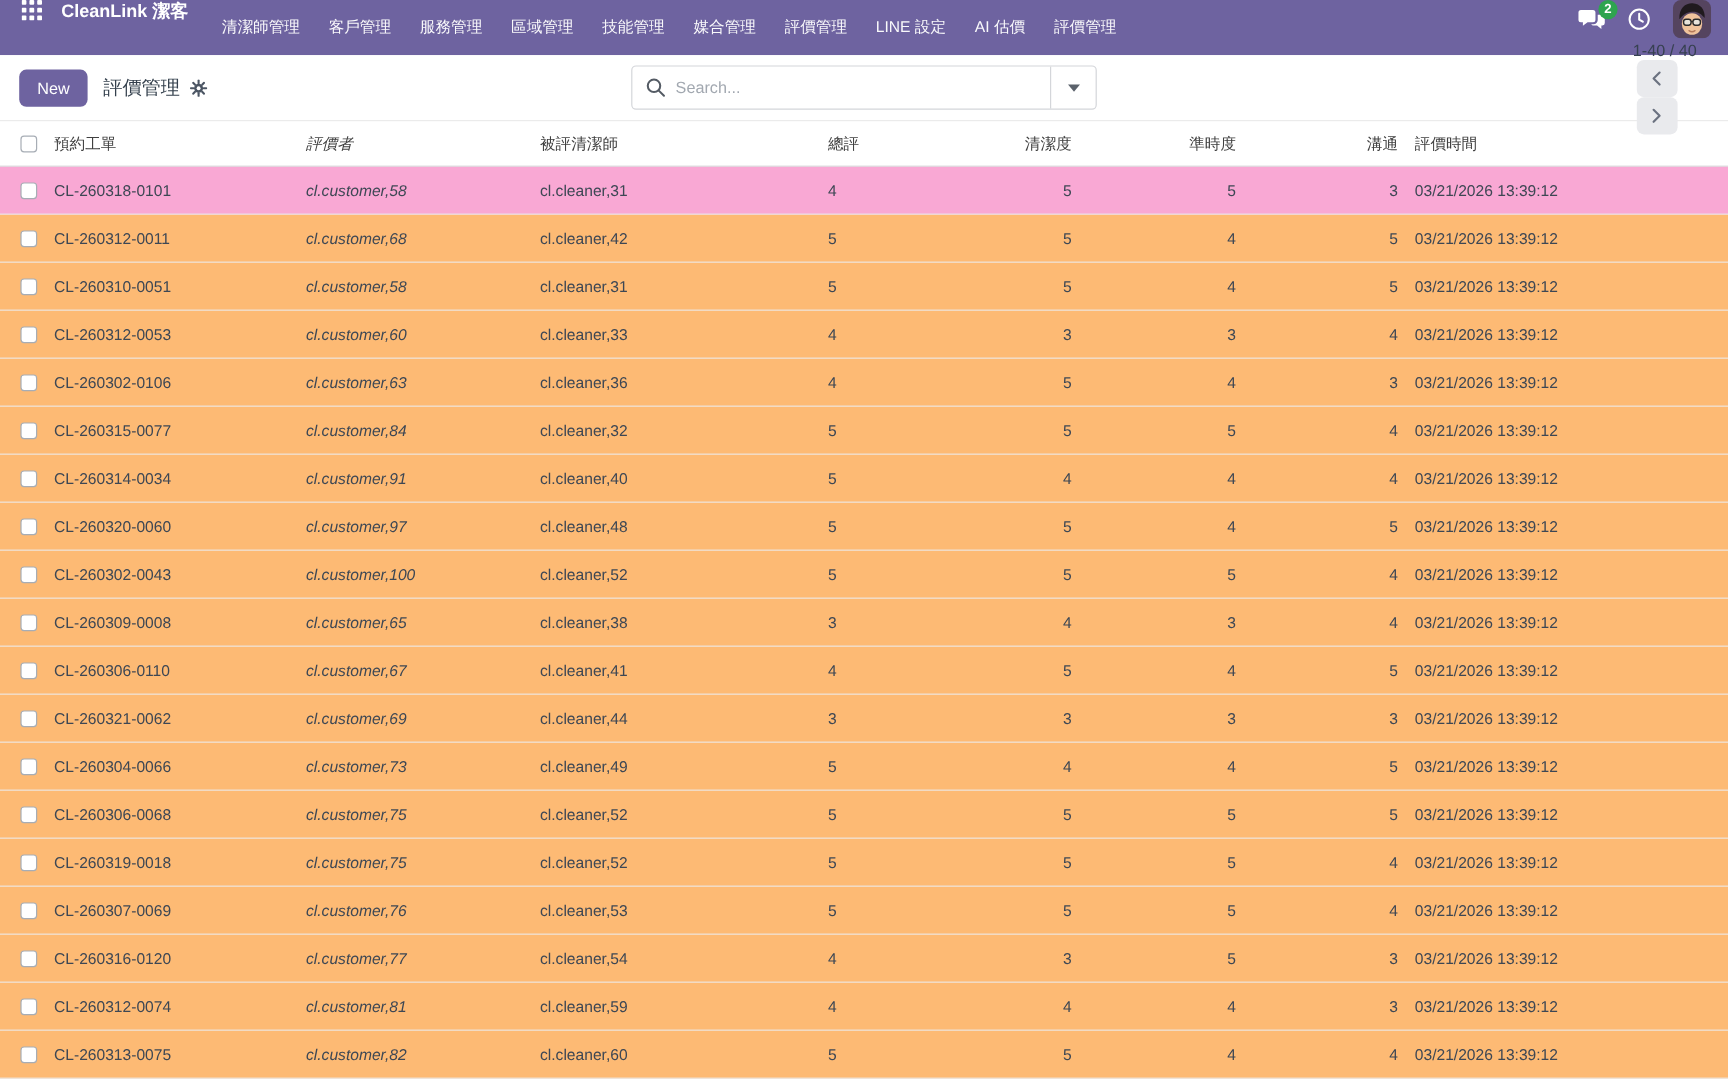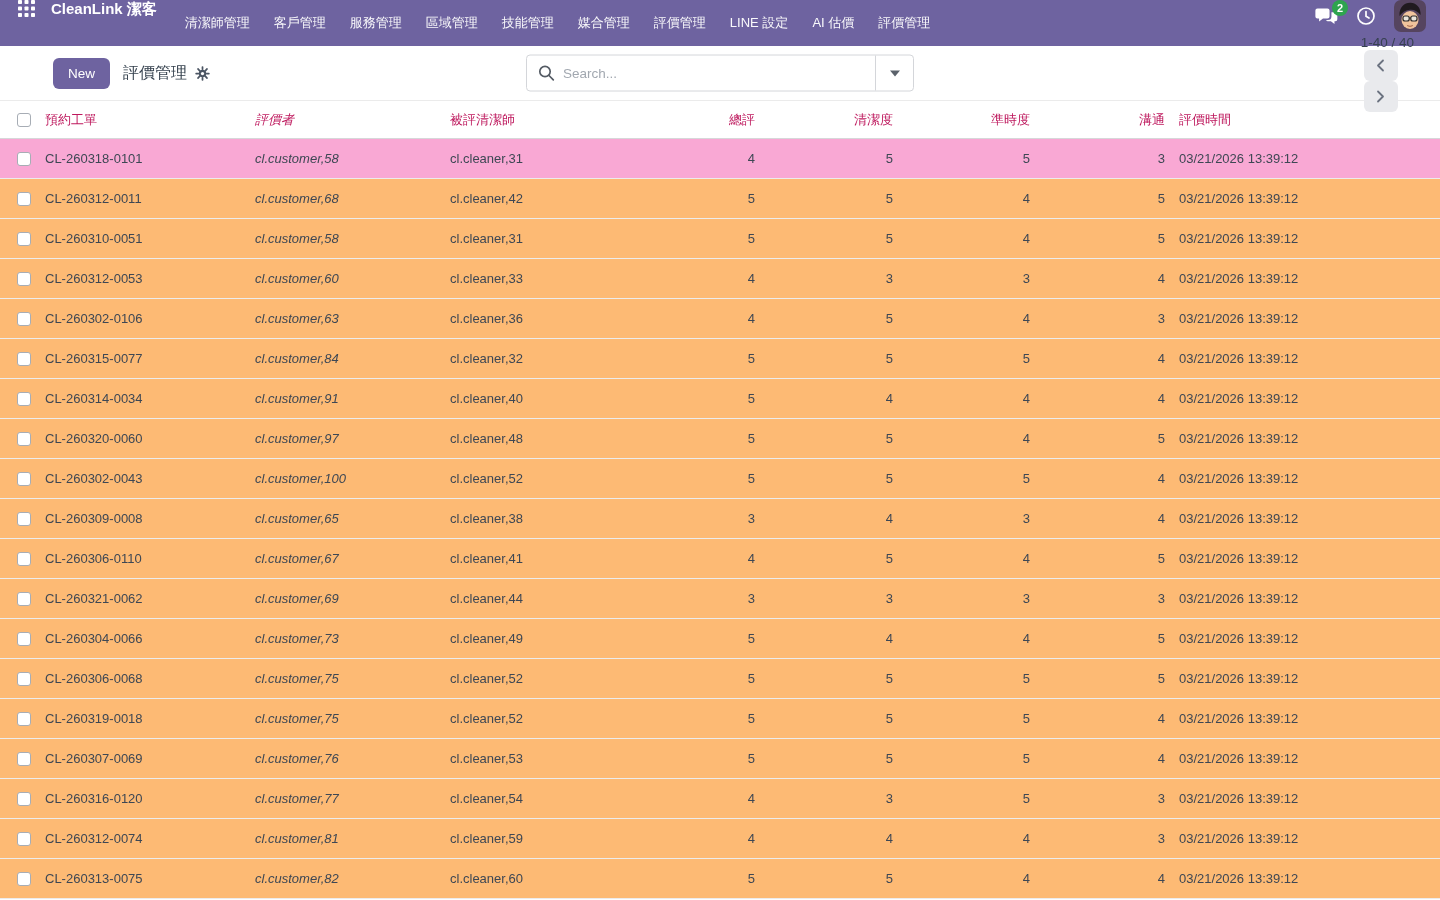--- a/index.html
+++ b/index.html
@@ -50,21 +50,21 @@
     display: flex;
     align-items: center;
     padding: 0 16px;
     position: relative;
     background: #fff;
   }
   .new-btn {
     background: #6e63a0; color: #fff;
     border: none; border-radius: 6px;
     font-size: 13.5px; font-family: inherit;
-    padding: 8px 15px; cursor: pointer; margin-left: 37px;
+    padding: 8px 15px; cursor: pointer;
   }
   .view-title { font-size: 16px; color: #34404d; margin-left: 13px; white-space: nowrap; }
   .gear-btn { margin-left: 8px; display: flex; align-items: center; cursor: pointer; }
 
   .search-box {
     position: absolute; left: 50%; top: 50%;
     transform: translate(-50%, -50%);
     width: 388px; height: 37px;
     border: 1px solid #d4d6da;
     border-radius: 4px;
@@ -101,21 +101,21 @@
     cursor: pointer; margin-left: 3px;
   }
 
   
   .table { width: 100%; }
   .thead {
     display: flex; align-items: center;
     height: 39px;
     border-top: 1px solid #ebebeb;
     border-bottom: 1px solid #d6d7d9;
-    font-size: 13px; color: #be185d;
+    font-size: 13px; color: #404040;
     background: #fff;
   }
   .trow {
     display: flex; align-items: center;
     height: 40px;
     border-bottom: 1px solid #ececec;
     font-size: 13px; color: #3d4754;
     background: #fdba74;
     cursor: pointer;
   }
@@ -124,21 +124,21 @@
   .checkbox {
     width: 14px; height: 14px;
     border: 1px solid #a7adb5;
     border-radius: 3px;
     background: #fff;
     cursor: pointer;
   }
   .c-order   { width: 210px; flex-shrink: 0; }
   .c-rater   { width: 195px; flex-shrink: 0; font-style: italic; }
   .c-cleaner { width: 240px; flex-shrink: 0; }
-  .c-overall { width: 65px;  text-align: right; flex-shrink: 0; }
+  .c-overall { width: 65px;  text-align: left; flex-shrink: 0; }
   .c-clean   { width: 138px; text-align: right; flex-shrink: 0; }
   .c-punct   { width: 137px; text-align: right; flex-shrink: 0; }
   .c-comm    { width: 135px; text-align: right; flex-shrink: 0; }
   .c-time    { flex: 1; padding-left: 14px; white-space: nowrap; }
 </style>
 </head>
 <body>
 
 <header class="topbar">
   <div class="apps-btn">

